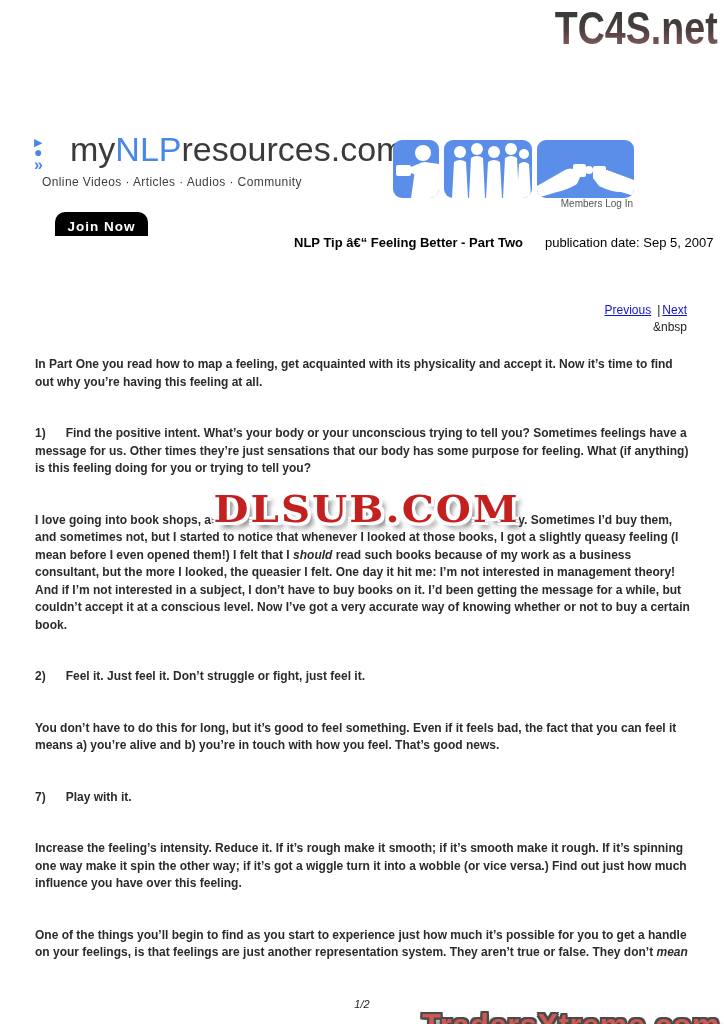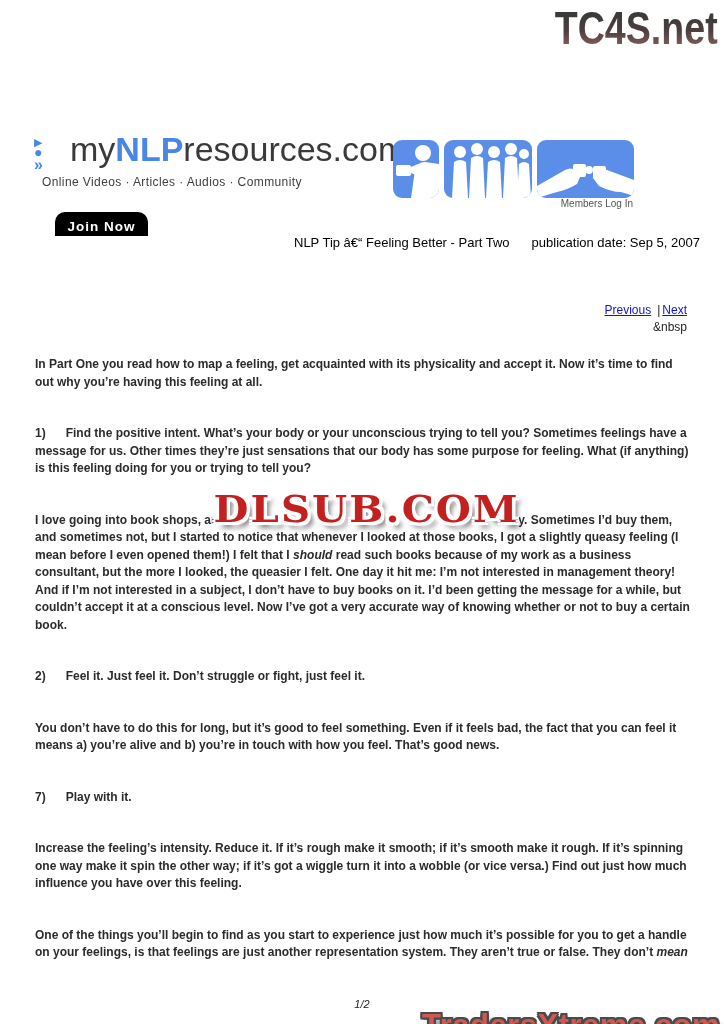--- a/index.html
+++ b/index.html
@@ -11,42 +11,42 @@
              transform:scaleX(0.8); transform-origin:100% 0; letter-spacing:0px;
              background:linear-gradient(180deg,#3a3a3a 25%,#4e3e3e 55%,#8f6464 92%);
              -webkit-background-clip:text; background-clip:text; color:transparent; }
 
   
   .logo-icon { position:absolute; left:34px; top:137px; width:28px; color:#4a86e8; text-align:left; }
   .logo-icon .tri  { display:block; font-size:11px; line-height:10px; }
   .logo-icon .dot  { display:block; font-size:14px; line-height:11px; }
   .logo-icon .chev { display:block; font-size:16px; line-height:13px; font-weight:bold; letter-spacing:-3px; }
   .logo-text { position:absolute; left:70px; top:129px; font-size:34px; line-height:40px; color:#3a3a3a; cursor:pointer; }
-  .logo-text .blue { color:#4a86e8; font-weight:bold; }
+  .logo-text .blue { color:#4a86e8; font-weight:normal; }
   .tagline { position:absolute; left:42px; top:175px; font-size:12px; color:#3d3d3d; letter-spacing:0.4px; }
 
   
   .tiles { position:absolute; left:393px; top:140px; display:flex; gap:5px; }
   .tile { height:58px; background:#5b8ee8; border-radius:9px; overflow:hidden; cursor:pointer; }
   .tile svg { display:block; }
   .tile1 { width:46px; } .tile2 { width:88px; } .tile3 { width:97px; }
   .members { position:absolute; top:198px; left:393px; width:240px; text-align:right;
              font-size:10px; color:#555; cursor:pointer; }
 
   
   .tabs { position:absolute; left:55px; top:212px; height:25px; overflow:hidden; display:flex; gap:2px;flex-direction:column; }
   .tab { box-sizing:border-box; height:34px; border:2px solid #6b97ea; border-radius:10px 10px 0 0;
          background:#14b8a6; font-size:13.5px; color:#333; text-align:center; padding-top:5px;
          letter-spacing:0.5px; cursor:pointer; }
   .tab-dark { background:#000; border-color:#000; color:#fff; font-weight:bold; letter-spacing:1px; }
   .w1{width:93px;} .w2{width:95px;} .w3{width:95px;} .w4{width:91px;} .w5{width:93px;} .w6{width:100px;}
 
   
   .title-line { position:absolute; left:258px; top:235px; font-size:13px; color:#000; white-space:nowrap; }
-  .title-line .ttl { font-weight:normal;padding-left:36px; }
+  .title-line .ttl { font-weight:bold;padding-left:36px; }
   .title-line .pub { margin-left:22px; font-weight:normal; }
 
   
   .pagenav { position:absolute; top:302px; right:37px; text-align:right; font-size:12px;
              color:#222; line-height:17px; }
   .pagenav a { color:#1414cf; text-decoration:underline; cursor:pointer; }
   .pagenav .sep { margin:0 2px 0 6px; color:#222; }
 
   
   .content { position:absolute; left:35px; top:356px; width:656px; font-size:12px;

